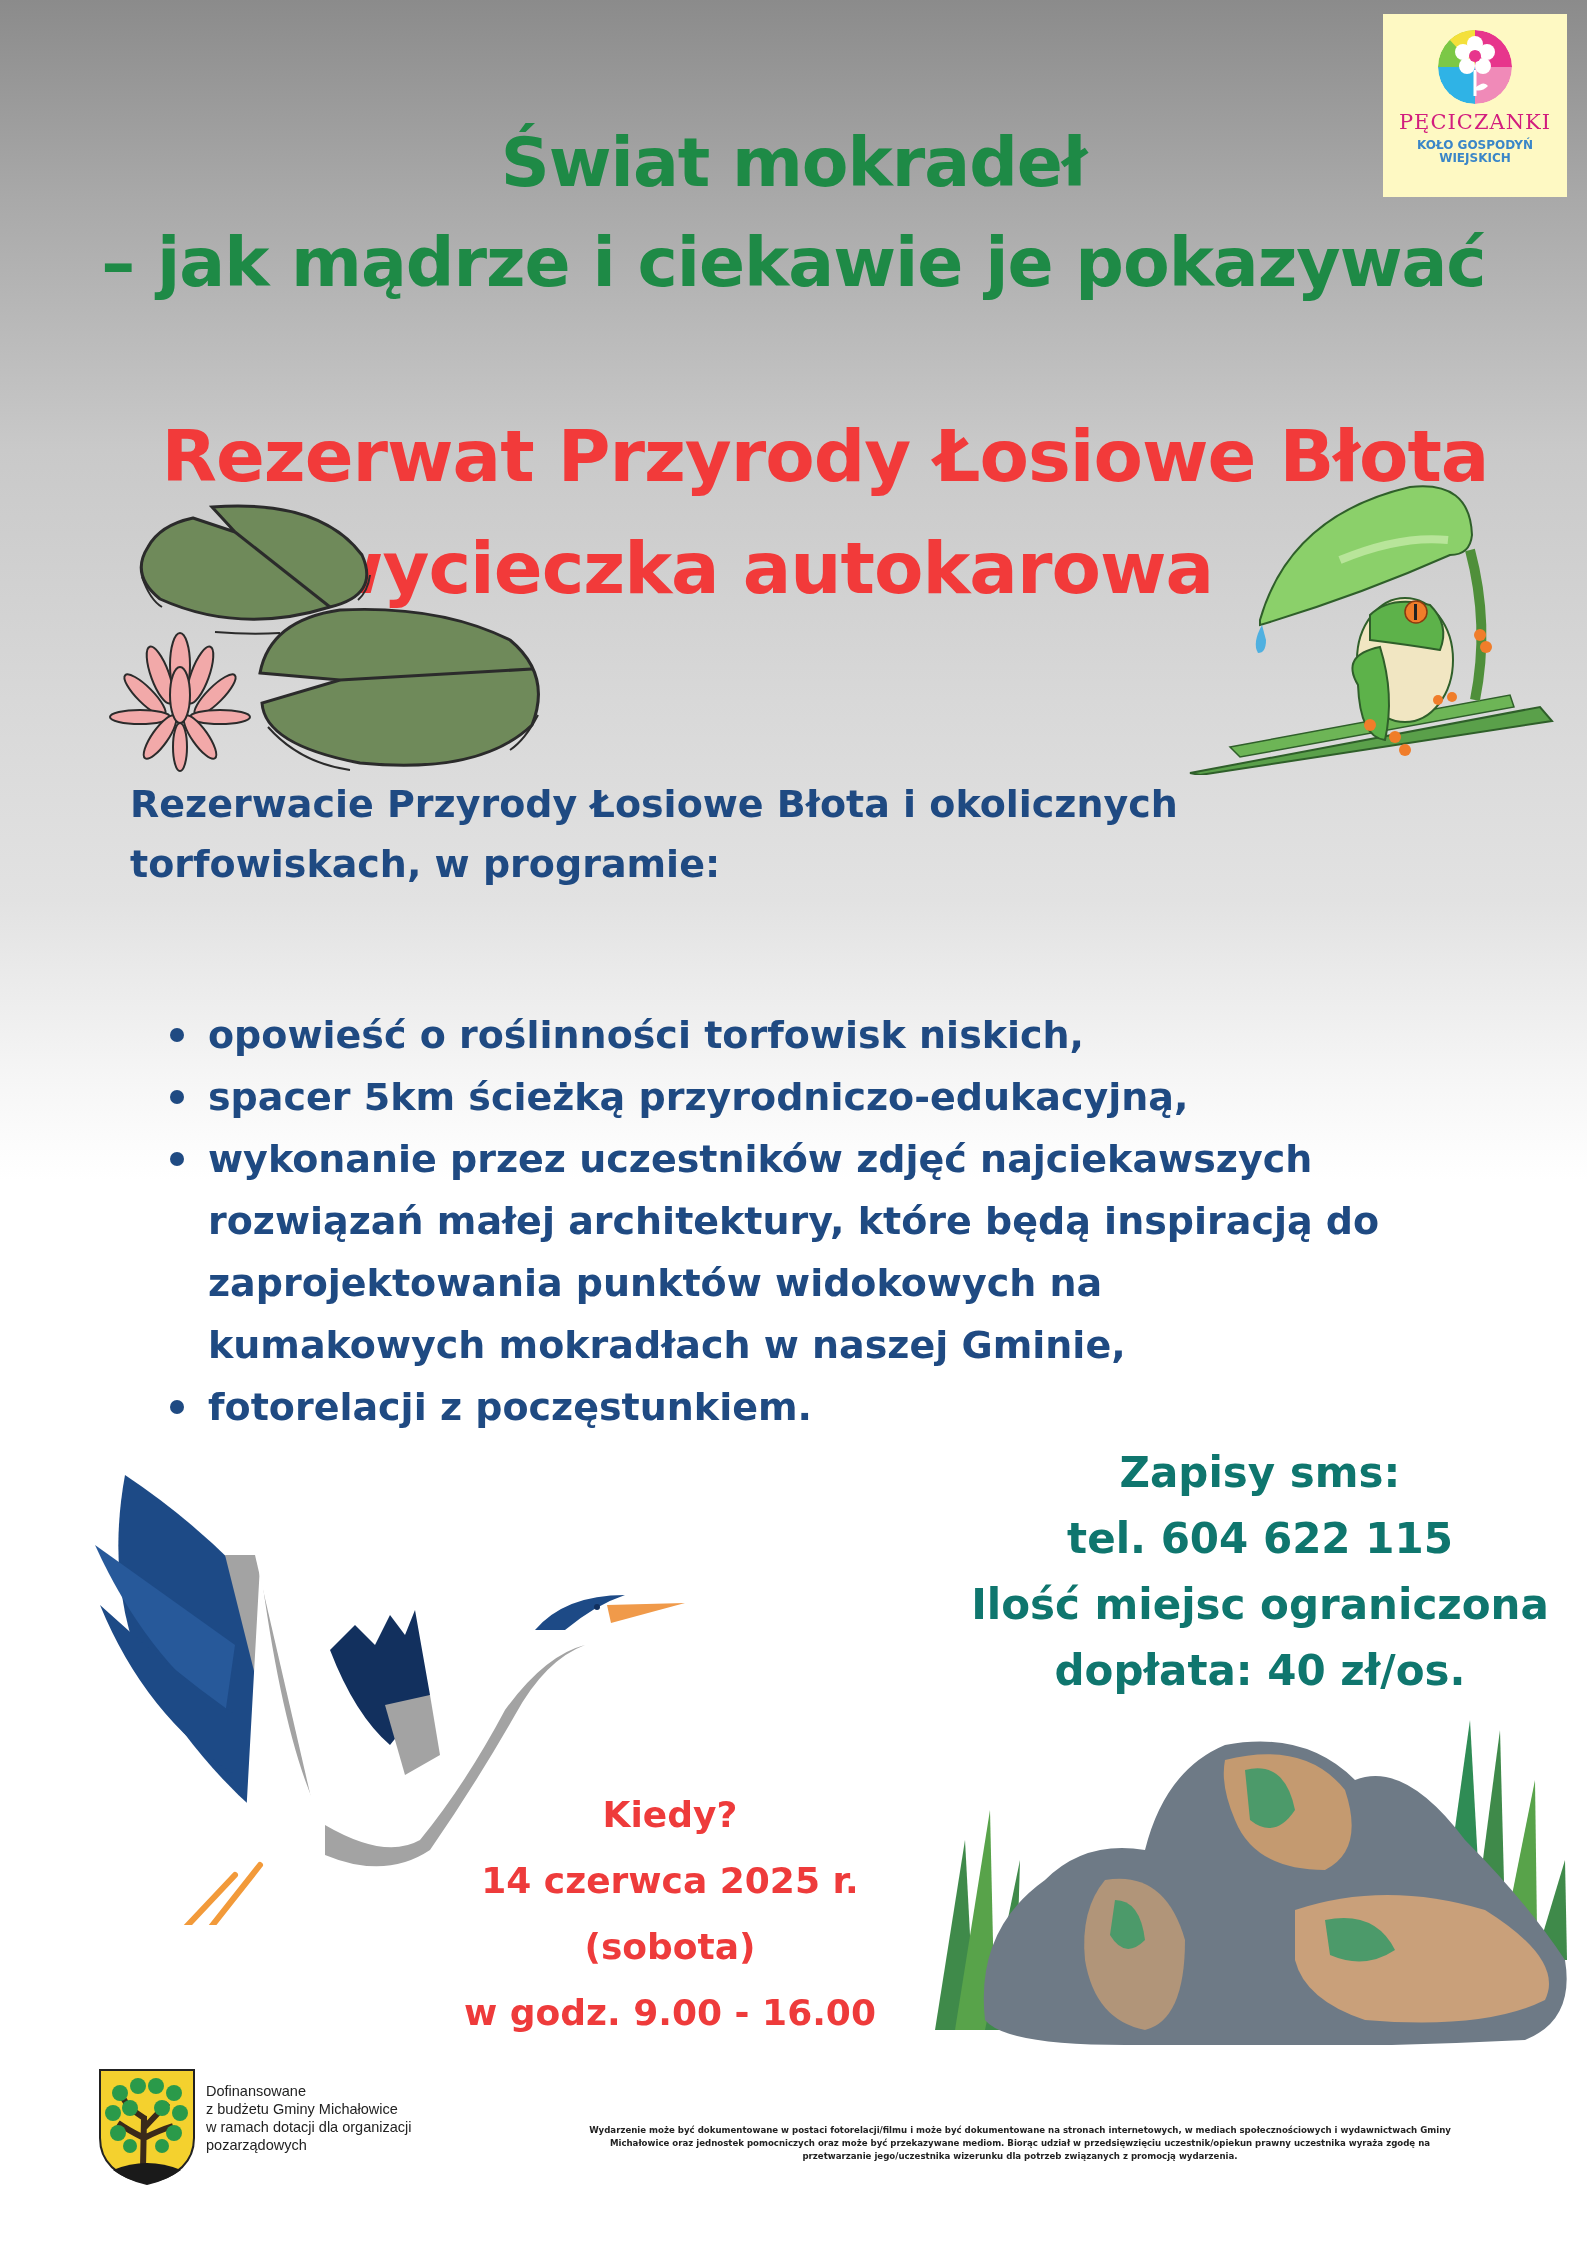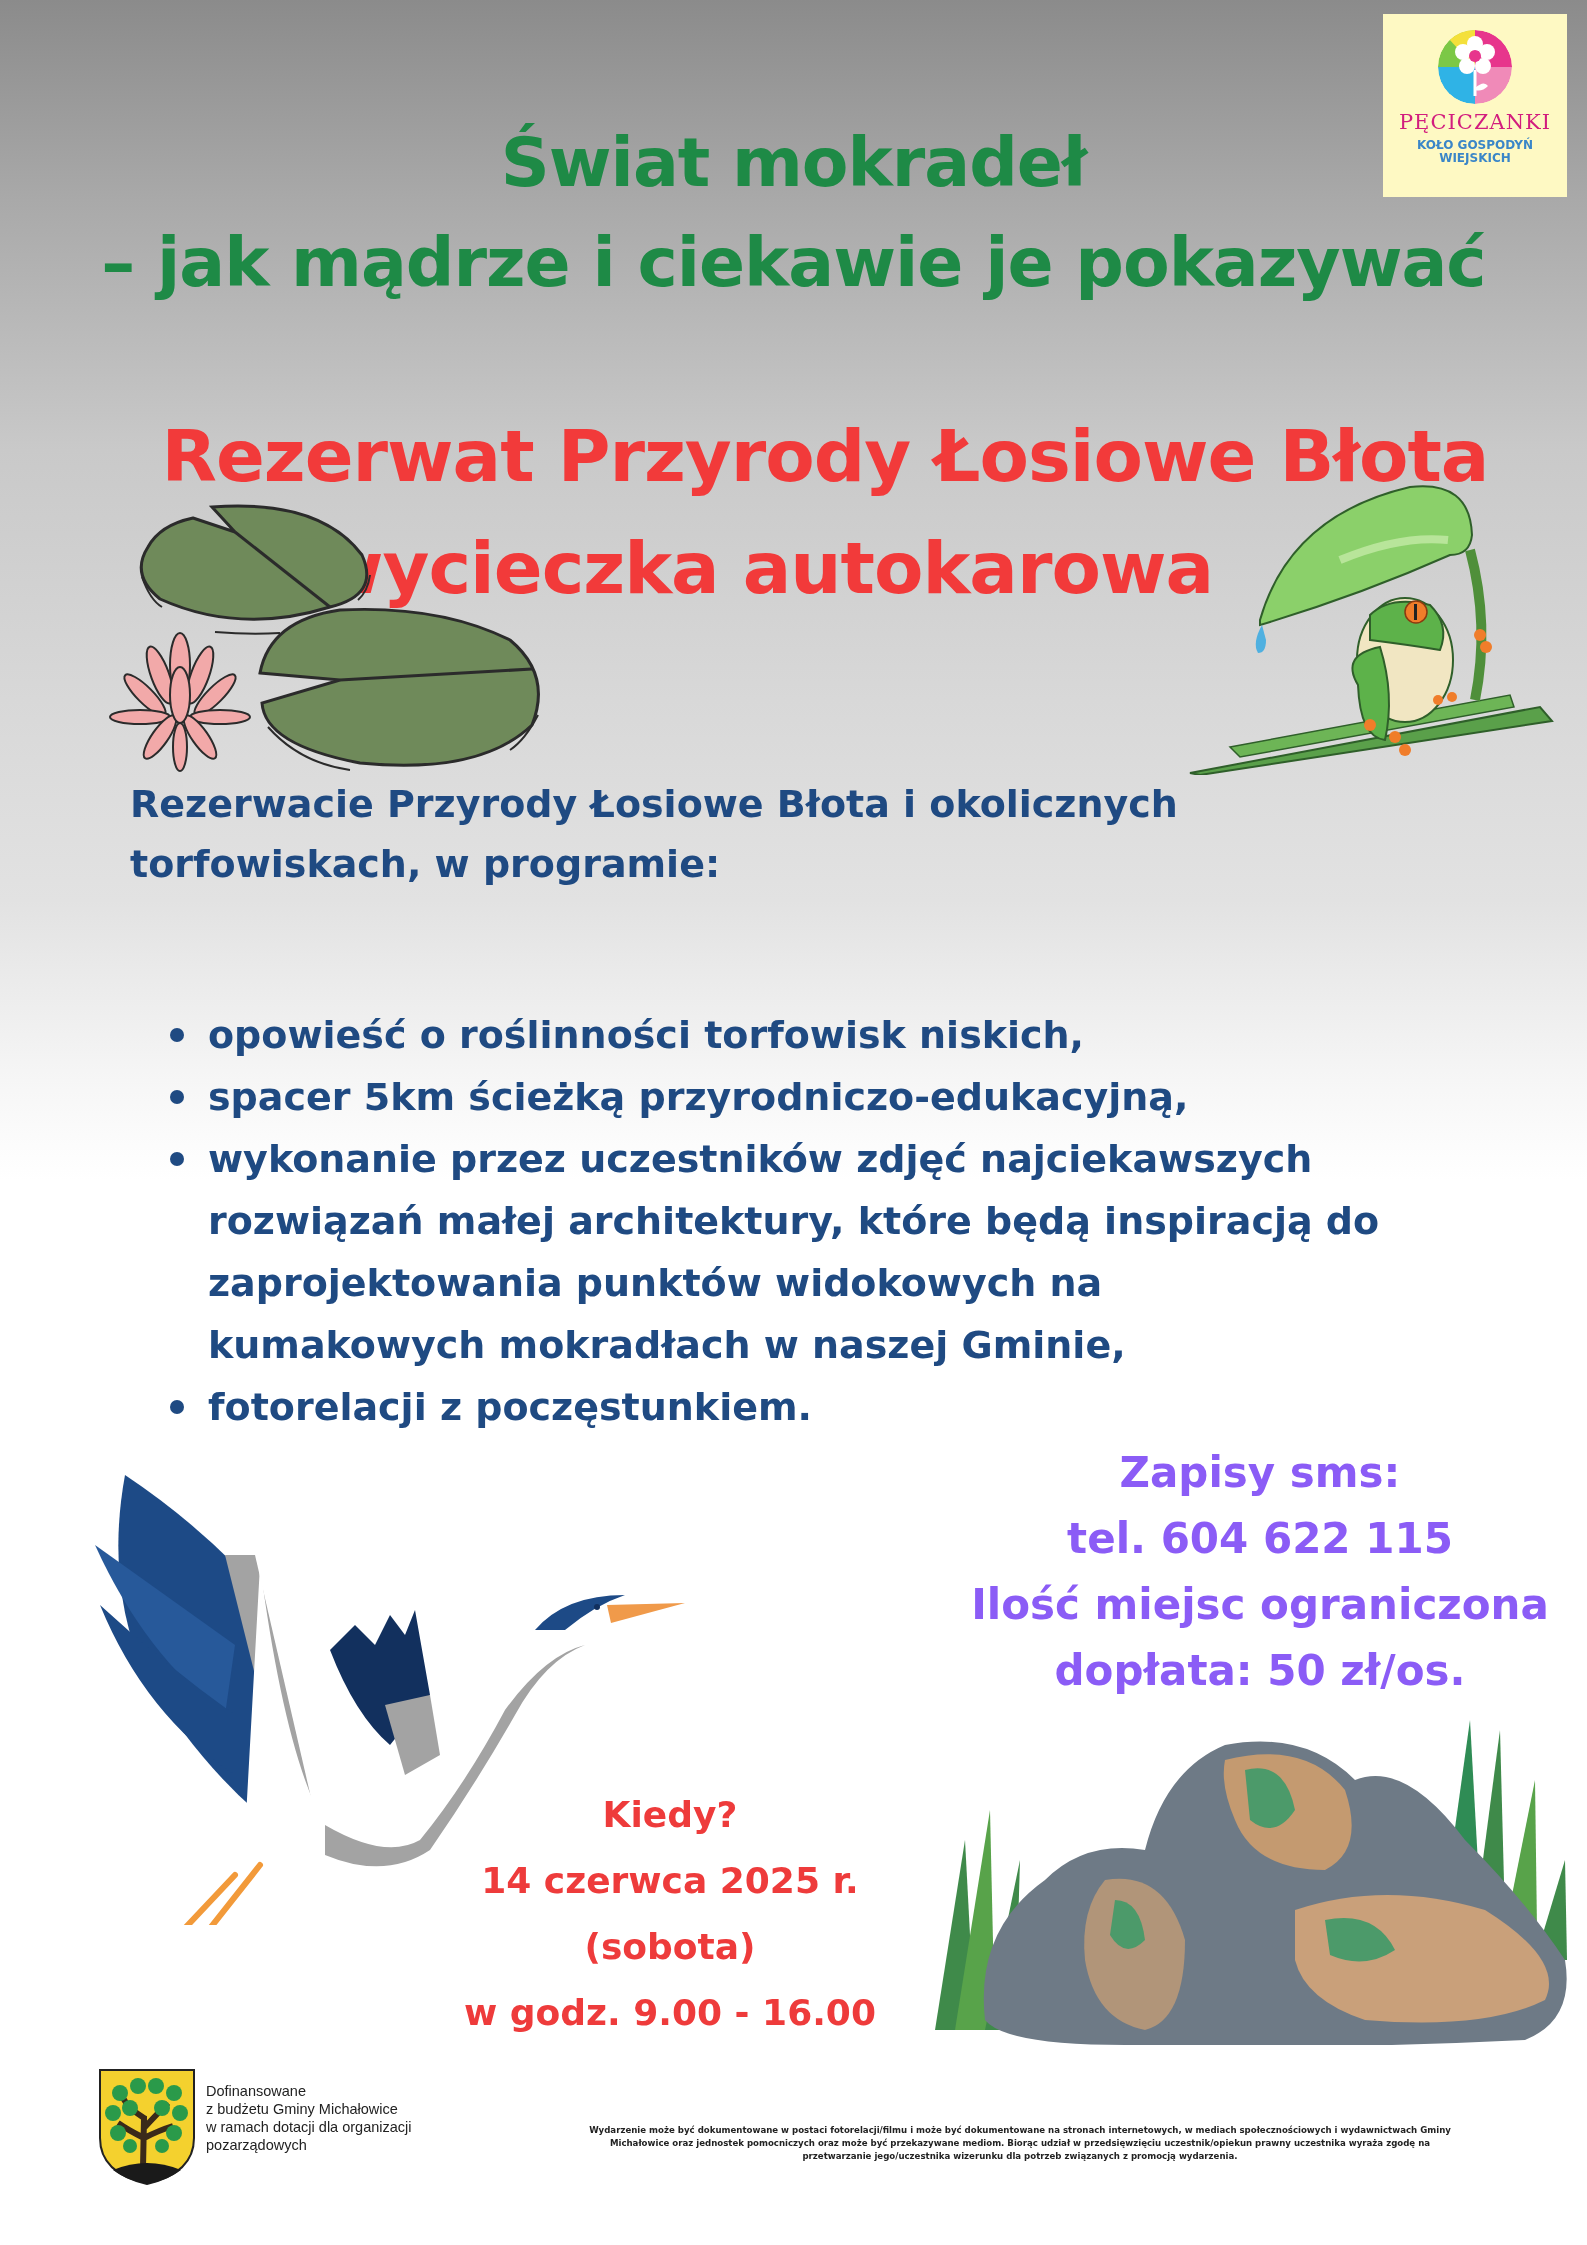--- a/index.html
+++ b/index.html
@@ -38,21 +38,21 @@
   }
   .program-list {
     left: 160px; width: 1380px; color: #1f4a82; font-weight: bold; font-size: 38px; line-height: 62px;
     list-style: none;
   }
   .program-list li { position: relative; padding-left: 48px; }
   .program-list li .bullet {
     position: absolute; left: 10px; top: 24px; width: 14px; height: 14px; border-radius: 50%; background: #1f4a82;
   }
   .signup {
-    left: 950px; width: 620px; text-align: center; color: #8b5cf6; font-weight: bold;
+    left: 950px; width: 620px; text-align: center; color: #0f766e; font-weight: bold;
     font-size: 42px; line-height: 66px;
   }
   .when {
     left: 420px; width: 500px; text-align: center; color: #ee3b3b; font-weight: bold;
     font-size: 36px; line-height: 66px;
   }
   .funding-text {
     left: 206px; top: 2082px; width: 260px; font-family: "Liberation Sans", sans-serif;
     font-size: 14.5px; line-height: 18px; color: #222;
   }
@@ -205,21 +205,21 @@
       <path d="M100 490 L80 505"></path>
         <path d="M70 490 L50 505"></path>
     </g>
   </svg>
 </div>
 
 <div class="abs signup" style="top:1440px;">
   <div>Zapisy sms:</div>
   <div>tel. 604 622 115</div>
   <div>Ilość miejsc ograniczona</div>
-  <div>dopłata: 50 zł/os.</div>
+  <div>dopłata: 40 zł/os.</div>
 </div>
 
 <div class="abs when" style="top:1782px;">
   <div>Kiedy?</div>
   <div>14 czerwca 2025 r.</div>
   <div>(sobota)</div>
   <div>w godz. 9.00 - 16.00</div>
 </div>
 
 <div class="abs" style="left:925px; top:1700px; width:662px; height:345px;">

